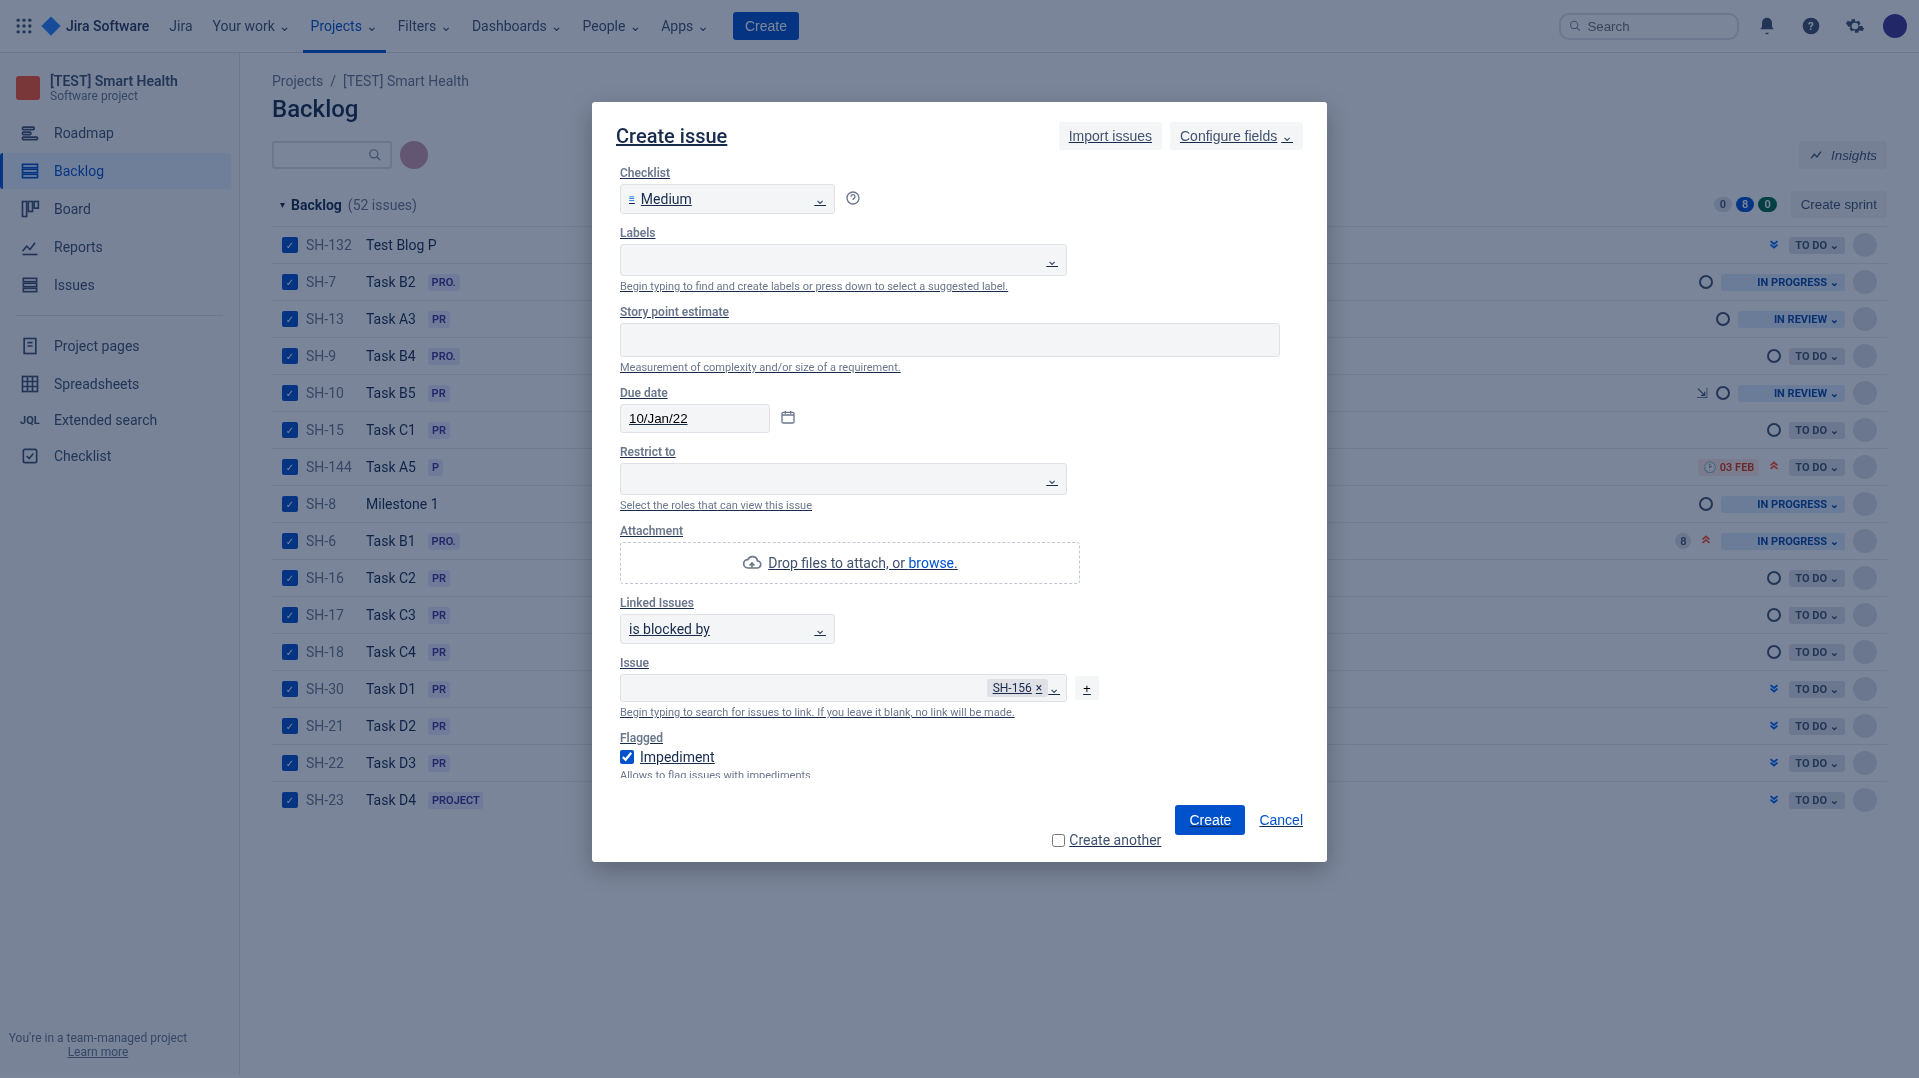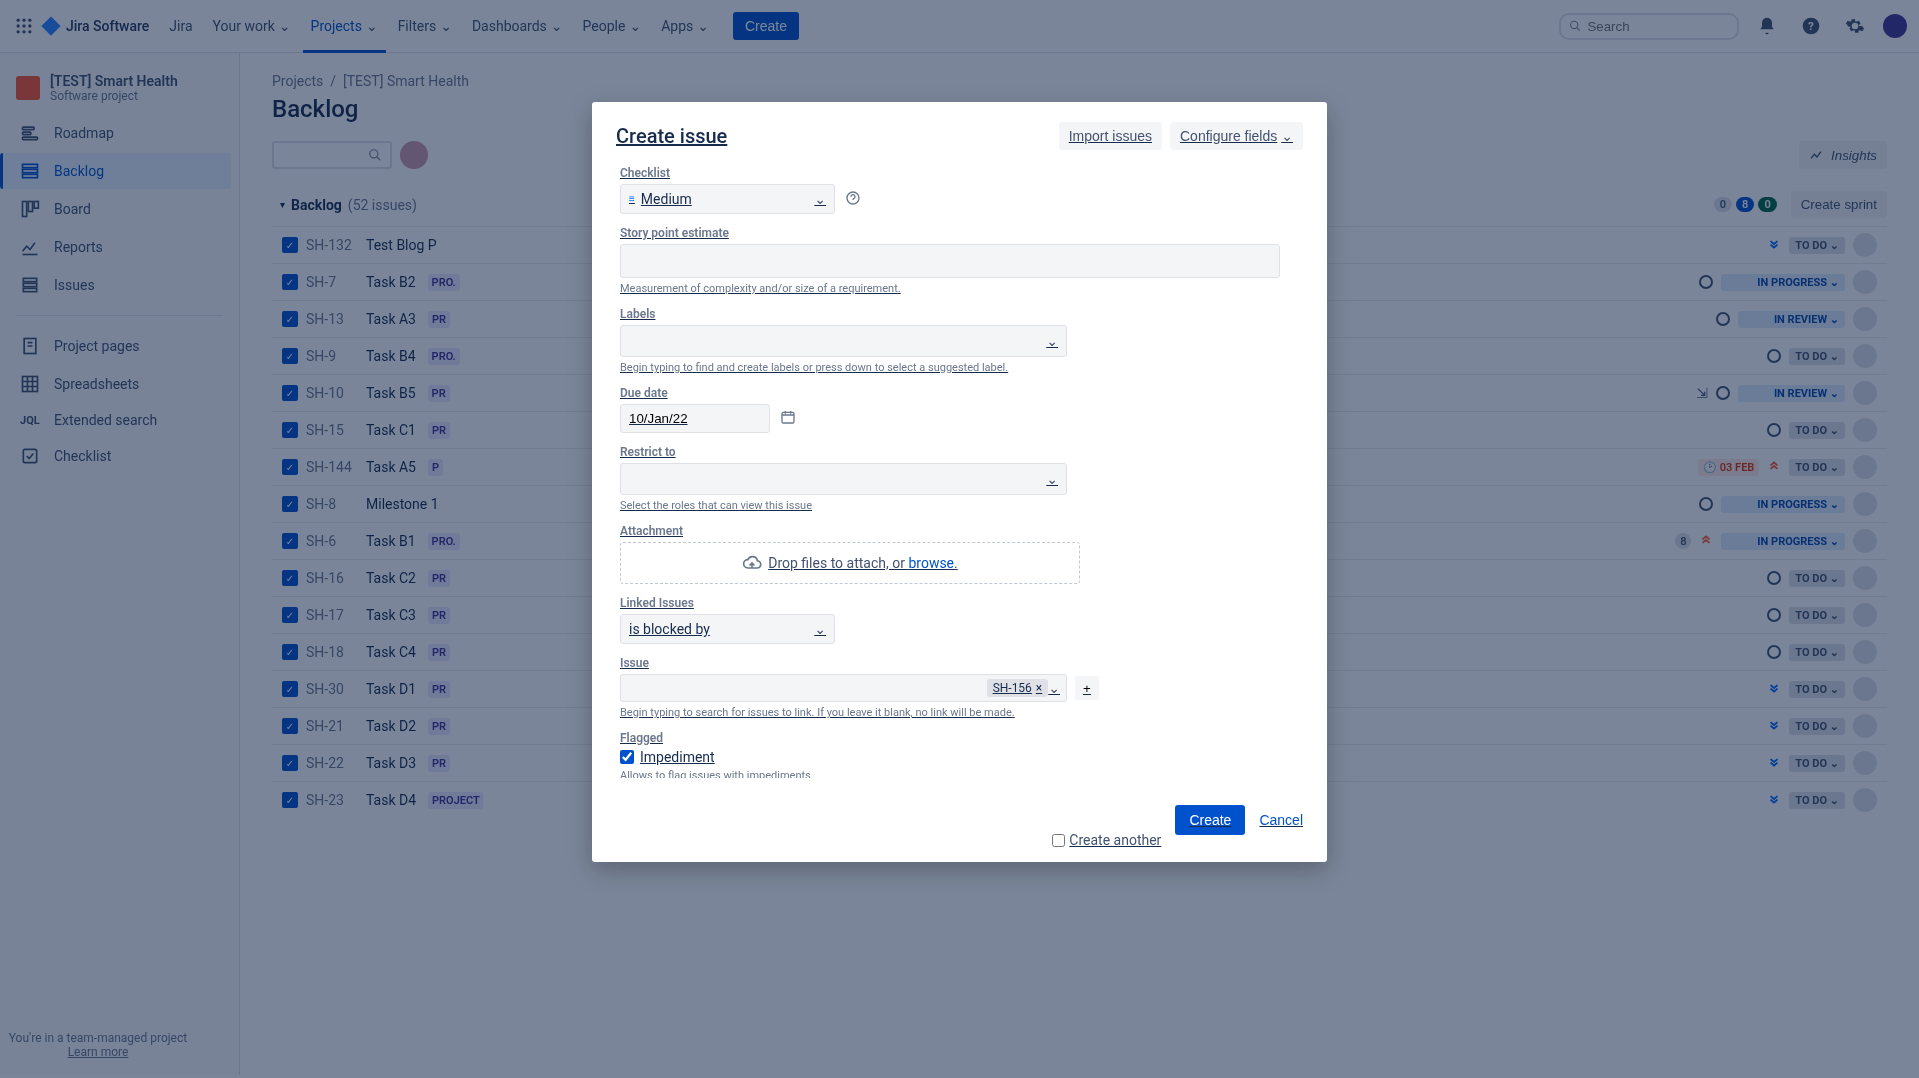--- a/index.html
+++ b/index.html
@@ -515,32 +515,32 @@
           <span class="help-icon">
             <svg width="16" height="16" viewBox="0 0 24 24" fill="none" stroke="currentColor" stroke-width="2">
                 <circle cx="12" cy="12" r="9"></circle>
                 <path d="M9 10a3 3 0 1 1 4 2.8c-.8.4-1 1-1 2.2M12 18h.01"></path>
               </svg>
           </span>
         </div>
       </div>
 
       <div class="field">
-        <label class="field-label">Story point estimate</label>
-        <input class="text-input" style="width: 660px;">
-        <div class="field-help">Measurement of complexity and/or size of a requirement.</div>
-      </div>
-
-      <div class="field">
         <label class="field-label">Labels</label>
         <div class="select-box" style="width:447px;height:32px">
             <span></span>
             <span class="chev"></span>
           </div>
         <div class="field-help">Begin typing to find and create labels or press down to select a suggested label.</div>
+      </div>
+
+      <div class="field">
+        <label class="field-label">Story point estimate</label>
+        <input class="text-input" style="width: 660px;">
+        <div class="field-help">Measurement of complexity and/or size of a requirement.</div>
       </div>
 
       <div class="field">
         <label class="field-label">Due date</label>
         <div class="date-row">
           <input class="date-input" value="10/Jan/22" style="">
           <span style="color:#6B778C">
             <svg width="16" height="16" viewBox="0 0 24 24" fill="none" stroke="currentColor" stroke-width="2">
                 <rect x="3" y="5" width="18" height="16" rx="2"></rect>
                 <path d="M3 9h18M8 3v4M16 3v4"></path>

